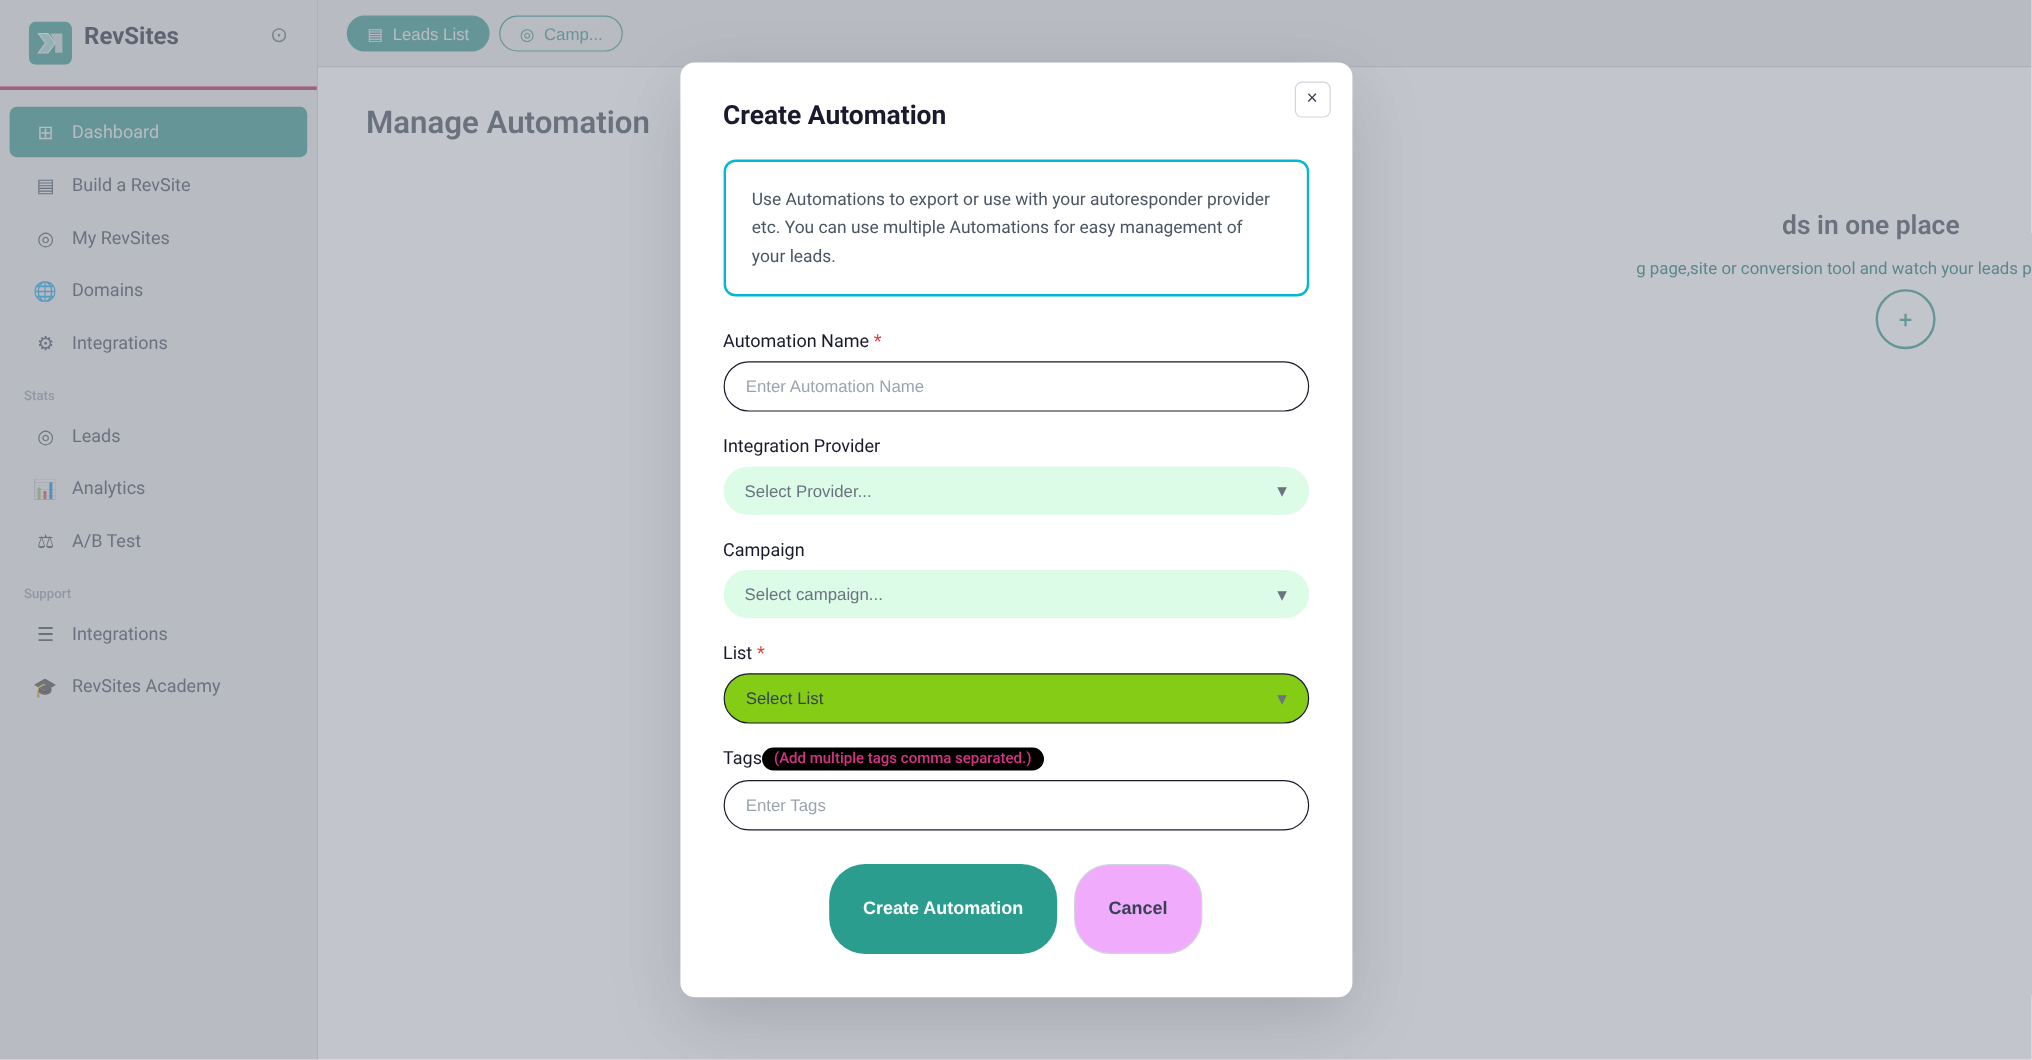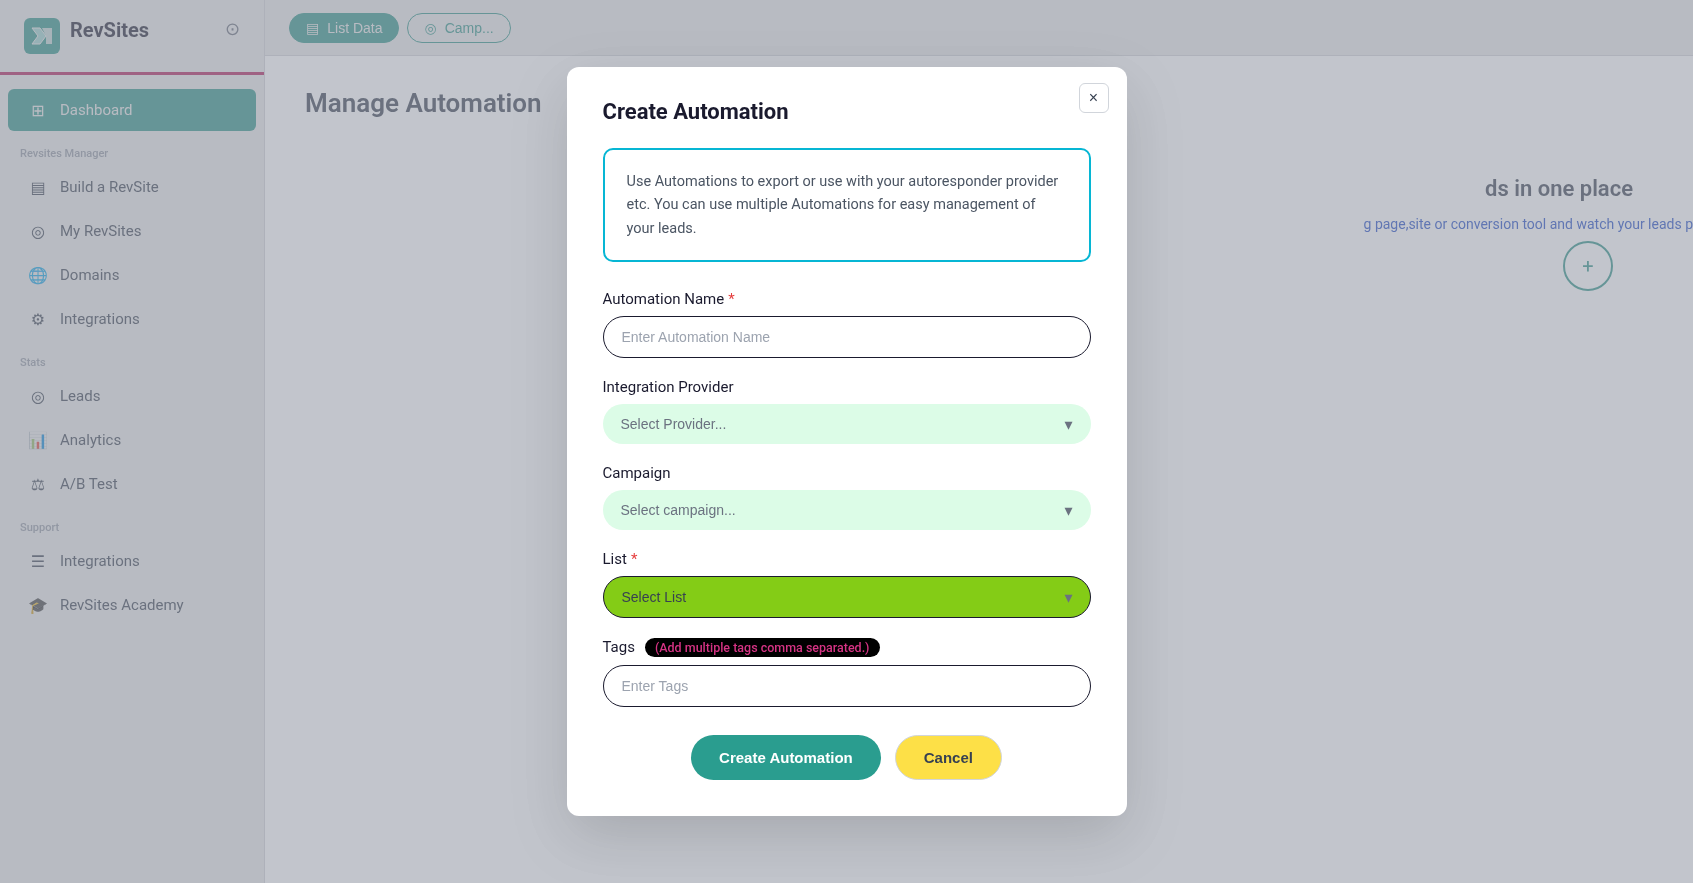--- a/index.html
+++ b/index.html
@@ -231,21 +231,20 @@
       position: absolute;
       right: 18px;
       top: 50%;
       transform: translateY(-50%);
       color: #6b7280;
       pointer-events: none;
     }
     .tags-label-row {
       display: flex;
       align-items: center;
-      gap: 10px;
       margin-bottom: 8px;
     }
     .tags-hint {
       background: #000000;
       color: #d63384;
       font-size: 12.5px;
       padding: 2px 10px;
       border-radius: 20px;
       font-weight: 500;
     }
@@ -259,25 +258,25 @@
       background: #2a9d8f;
       color: #fff;
       border: none;
       border-radius: 30px;
       padding: 13px 28px;
       font-size: 15px;
       font-weight: 600;
       cursor: pointer;
     }
     .btn-secondary {
-      background: #fde047;
+      background: #f0abfc;
       color: #374151;
       border: 1.5px solid #d1d5db;
       border-radius: 30px;
-      padding: 13px 28px;
+      padding: 28px 28px;
       font-size: 15px;
       font-weight: 600;
       cursor: pointer;
     }
 
     
     .bg-fade {
       filter: brightness(0.85);
     }
     .sidebar-icon {
@@ -304,21 +303,20 @@
   </div>
   <div class="sidebar-nav">
 
     <div class="nav-active">
       <div class="nav-item">
         <span class="sidebar-icon">⊞</span>
         <span>Dashboard</span>
       </div>
     </div>
 
-    <div class="nav-section-label">Revsites Manager</div>
     <div class="nav-item">
       <span class="sidebar-icon">▤</span>
       <span>Build a RevSite</span>
     </div>
     <div class="nav-item">
       <span class="sidebar-icon">◎</span>
       <span>My RevSites</span>
     </div>
     <div class="nav-item">
       <span class="sidebar-icon">🌐</span>
@@ -352,31 +350,31 @@
       <span class="sidebar-icon">🎓</span>
       <span>RevSites Academy</span>
     </div>
   </div>
 </div>
 
 <div class="main bg-fade">
   <div class="topbar">
     <button class="tab-btn active">
       <span>▤</span>
-      <span>List Data</span>
+      <span>Leads List</span>
     </button>
     <button class="tab-btn">
       <span>◎</span>
       <span>Camp...</span>
     </button>
   </div>
   <div class="main-content">
     <h1 class="page-title">Manage Automation</h1>
     <div style="position:absolute; right:60px; top:120px; font-size:22px; color:#374151; font-weight:600;">ds in one place</div>
-    <div style="position:absolute; right:0px; top:160px; font-size:14px; color:#1d4ed8; max-width:400px; white-space:nowrap; overflow:hidden;">g page,site or conversion tool and watch your leads p</div>
+    <div style="position:absolute; right:0px; top:160px; font-size:14px; color:#0f766e; max-width:400px; white-space:nowrap; overflow:hidden;">g page,site or conversion tool and watch your leads p</div>
     <div style="position:absolute; right:80px; top:185px; width:50px; height:50px; border-radius:50%; border:2px solid #2a9d8f; display:flex; align-items:center; justify-content:center; color:#2a9d8f; font-size:20px;">+</div>
   </div>
 </div>
 
 <div class="overlay">
   <div class="modal">
     <button class="modal-close">
       <span>×</span>
     </button>
 

